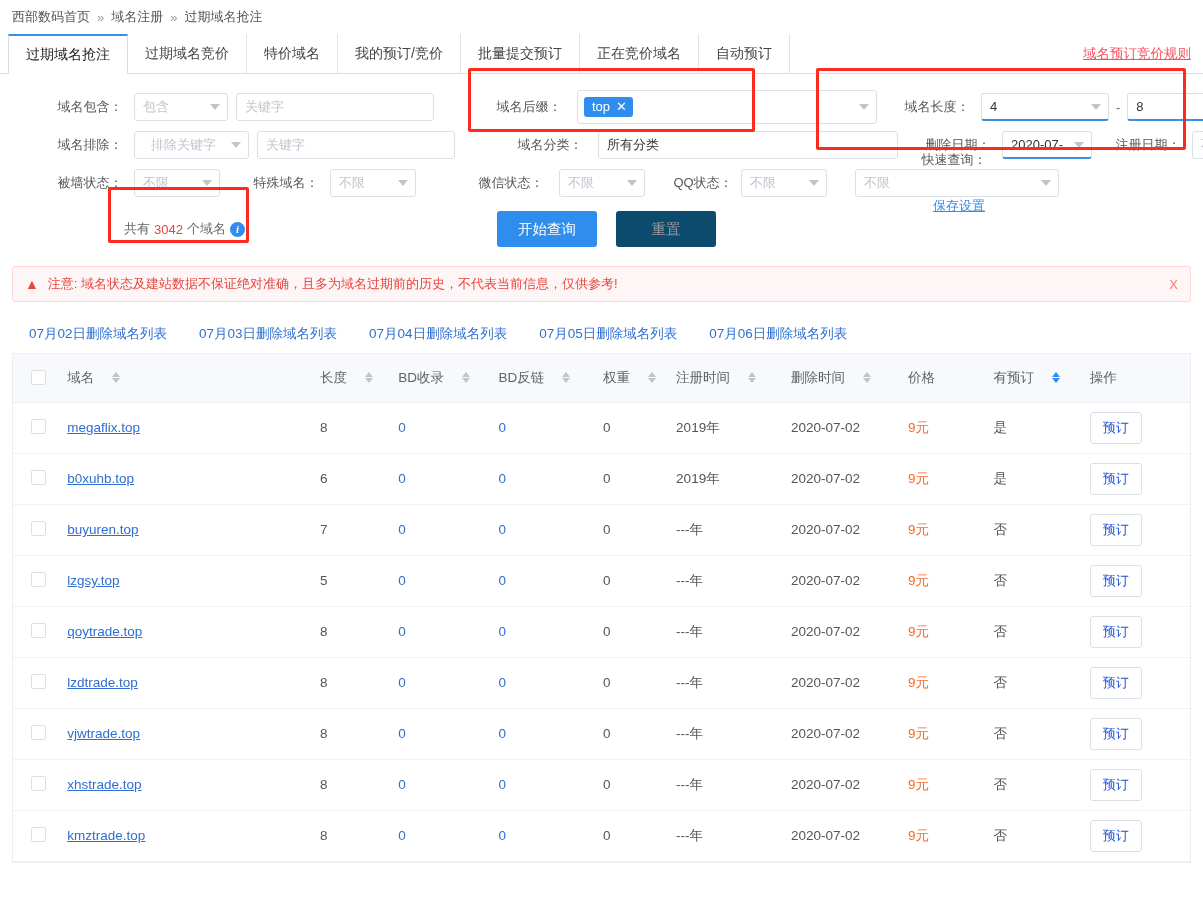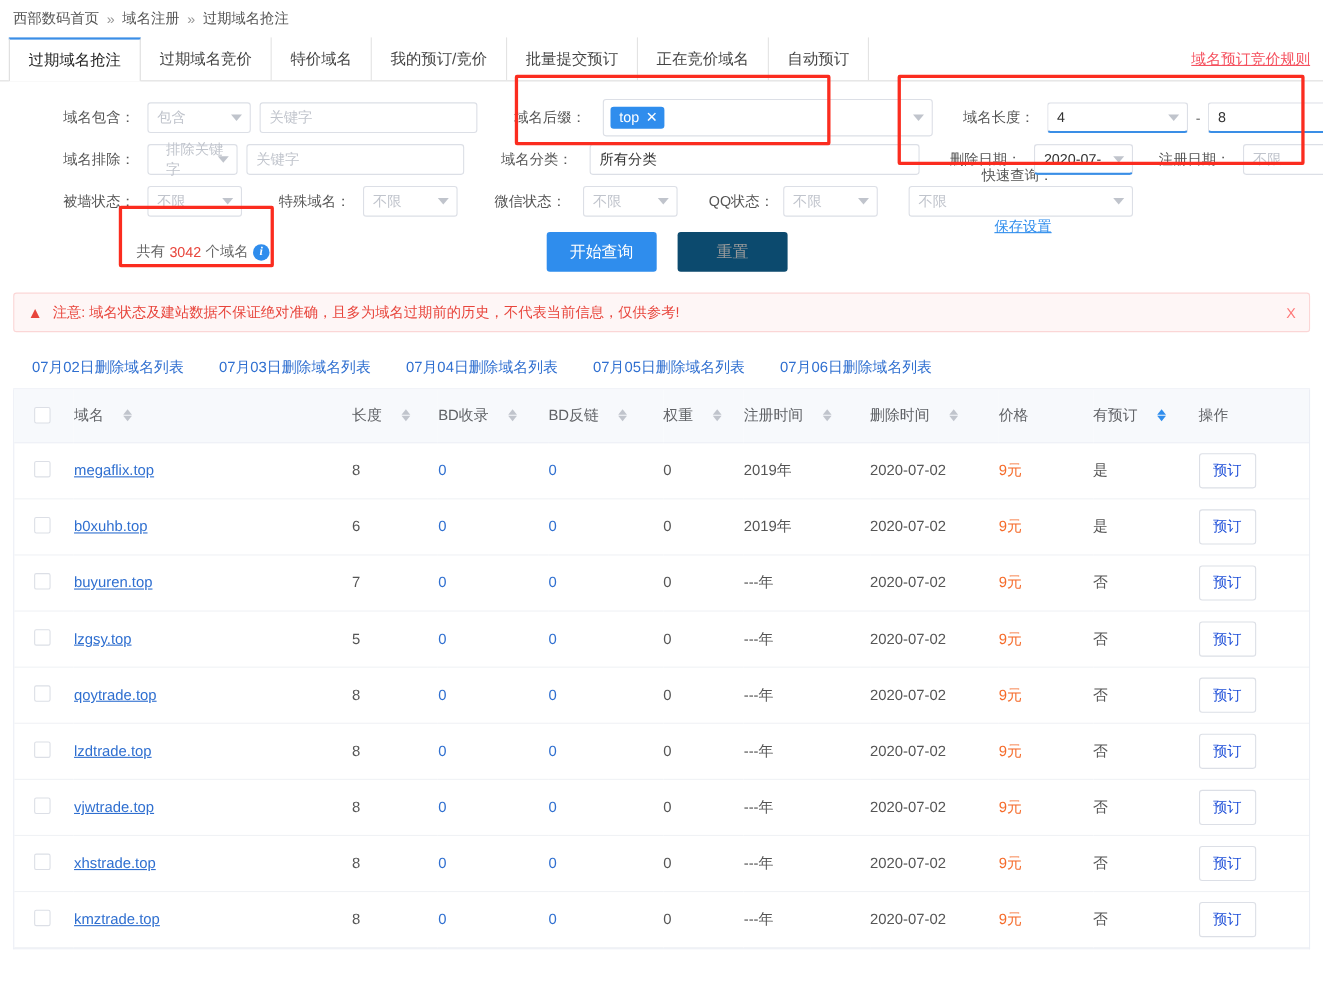--- a/index.html
+++ b/index.html
@@ -115,21 +115,21 @@
     padding: 3px 6px 4px 8px;
     display: inline-flex;
     align-items: center;
     gap: 6px;
     line-height: 1;
   }
   .tag .x { font-size: 13px; cursor: pointer; }
 
   
   .col1-label { width: 76px; }
-  .col2-label { width: 84px; }
+  .col2-label { width: 84px; margin-left: 29px; }
   .col3-label { width: 76px; }
 
   
   .countrow {
     display: flex; align-items: center;
     height: 54px;
     position: relative;
   }
   .countbox {
     margin-left: 124px;
@@ -348,21 +348,21 @@
       <div class="ctl active-underline" style="width:128px;">
         <span>8</span>
 
       </div>
     </div>
   </div>
 
   <div class="frow">
     <div class="fcell" style="margin-left:52px;">
       <div class="flabel col1-label">域名排除：</div>
-      <div class="ctl ph" style="width:82px; margin-left:6px;padding-left:16px;">
+      <div class="ctl ph" style="width:115px; margin-left:6px;padding-left:16px;">
         <span>排除关键字</span>
         <span class="caret"></span>
       </div>
       <div class="ctl ph" style="width:198px; margin-left:8px;">
         <span>关键字</span>
       </div>
     </div>
     <div class="fcell" style="margin-left:24px;">
       <div class="flabel col2-label">域名分类：</div>
       <div class="ctl" style="width:300px; margin-left:6px;">

